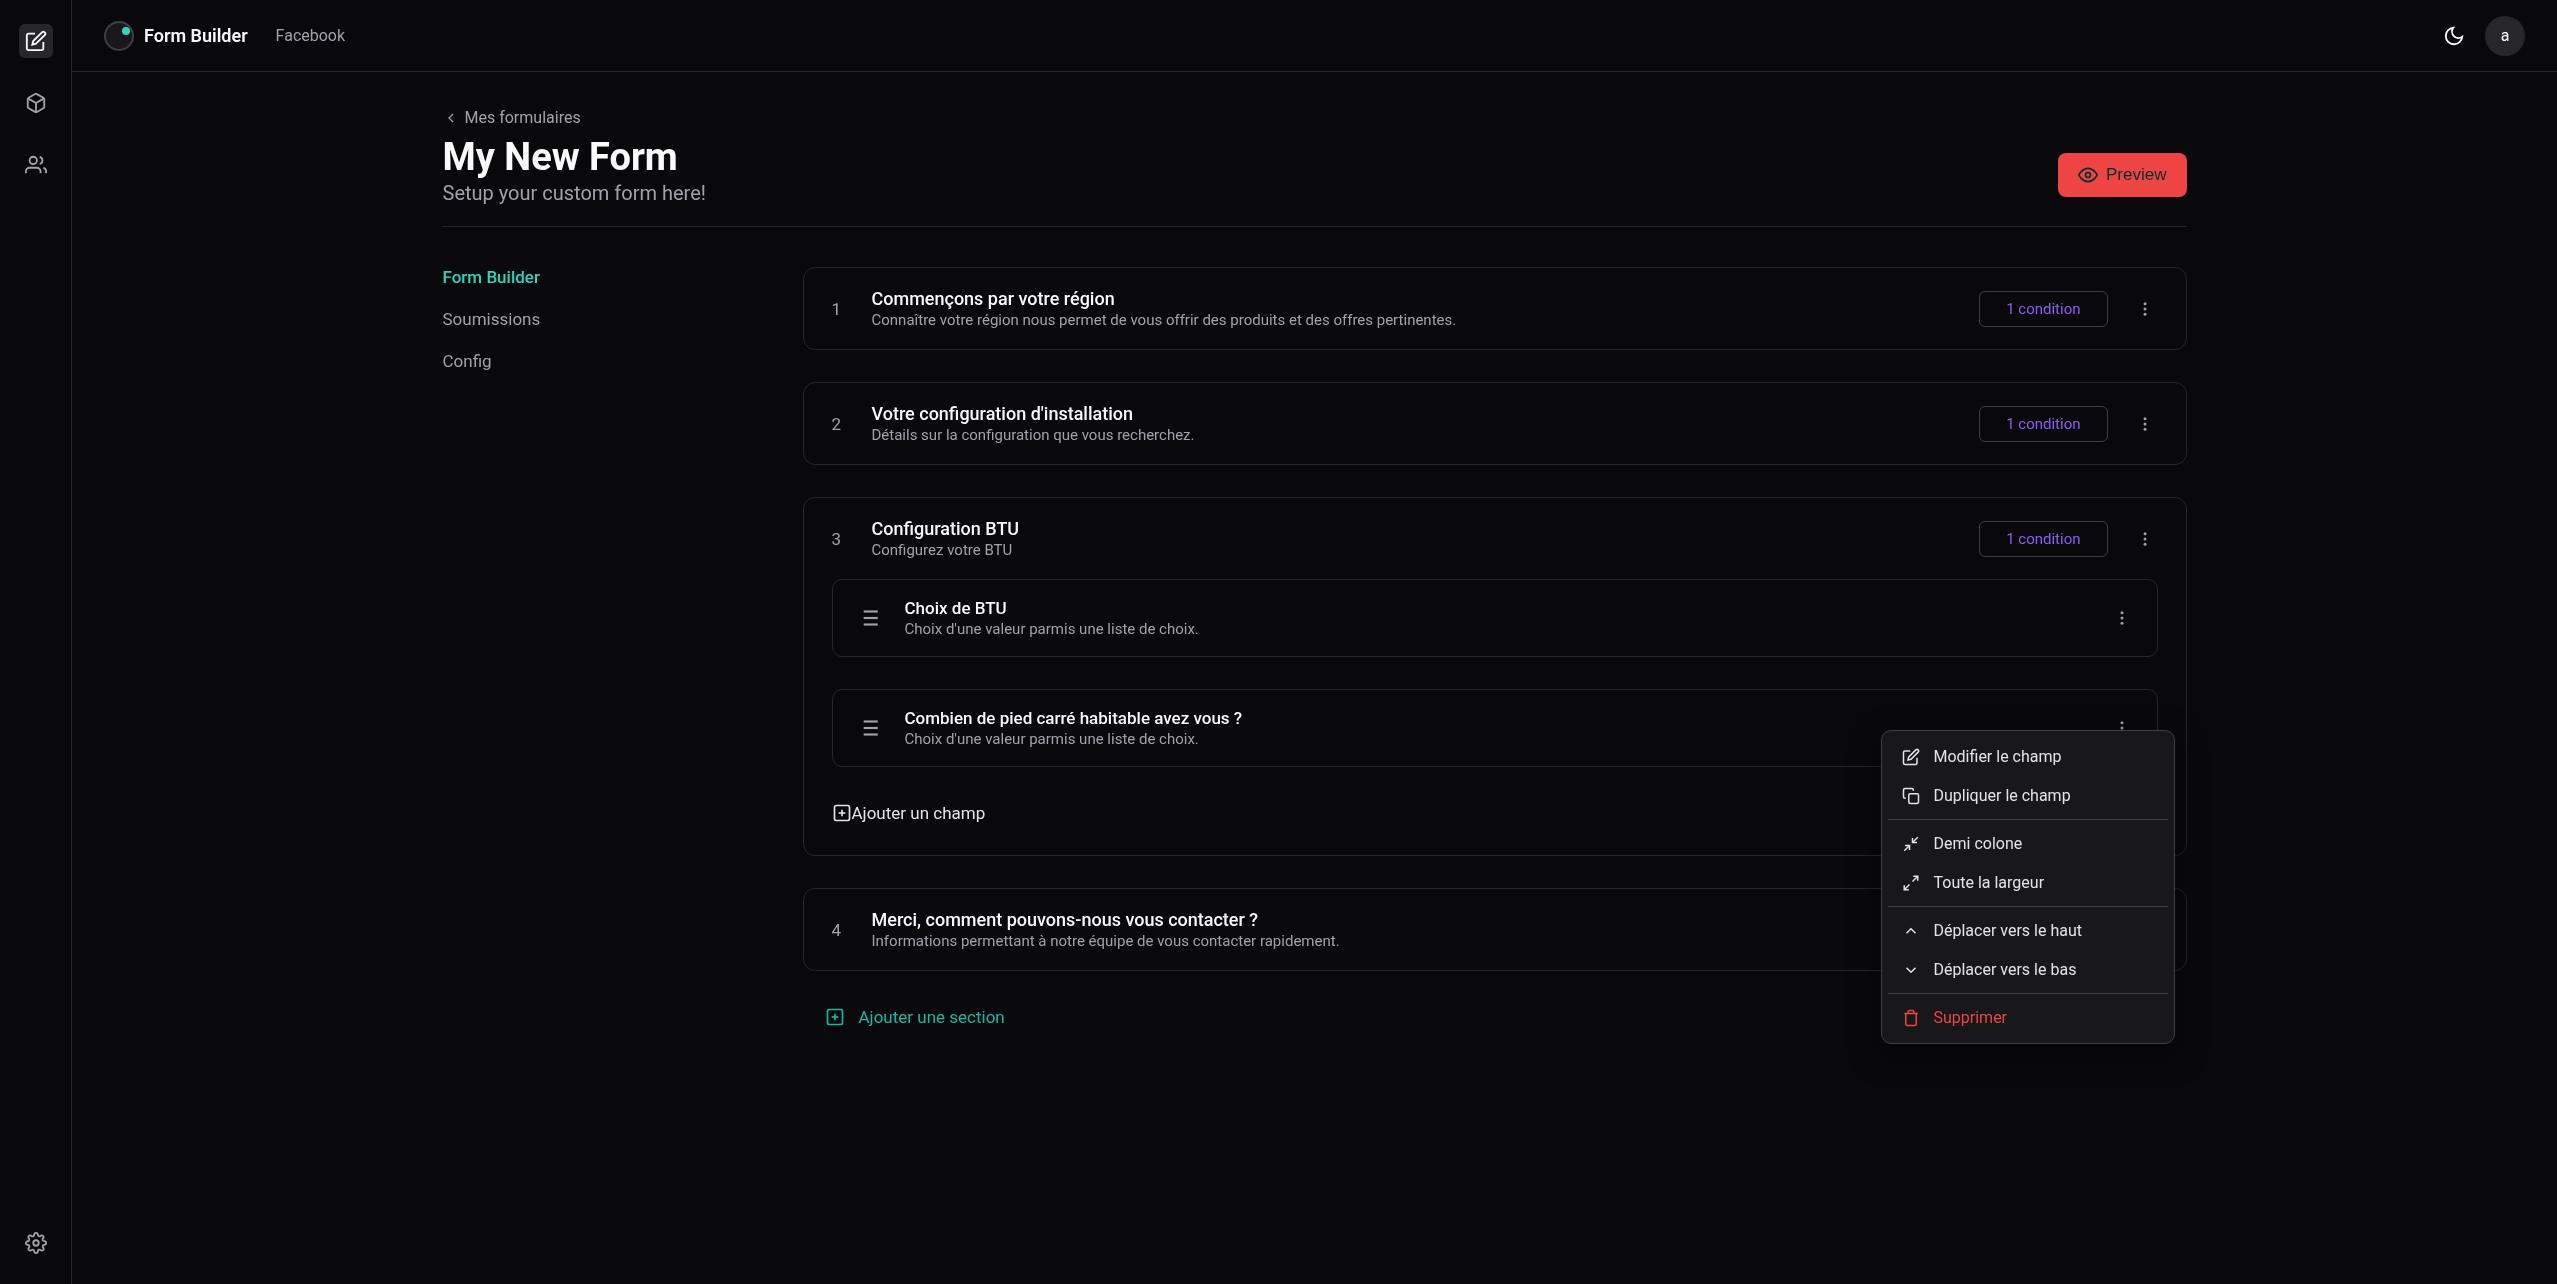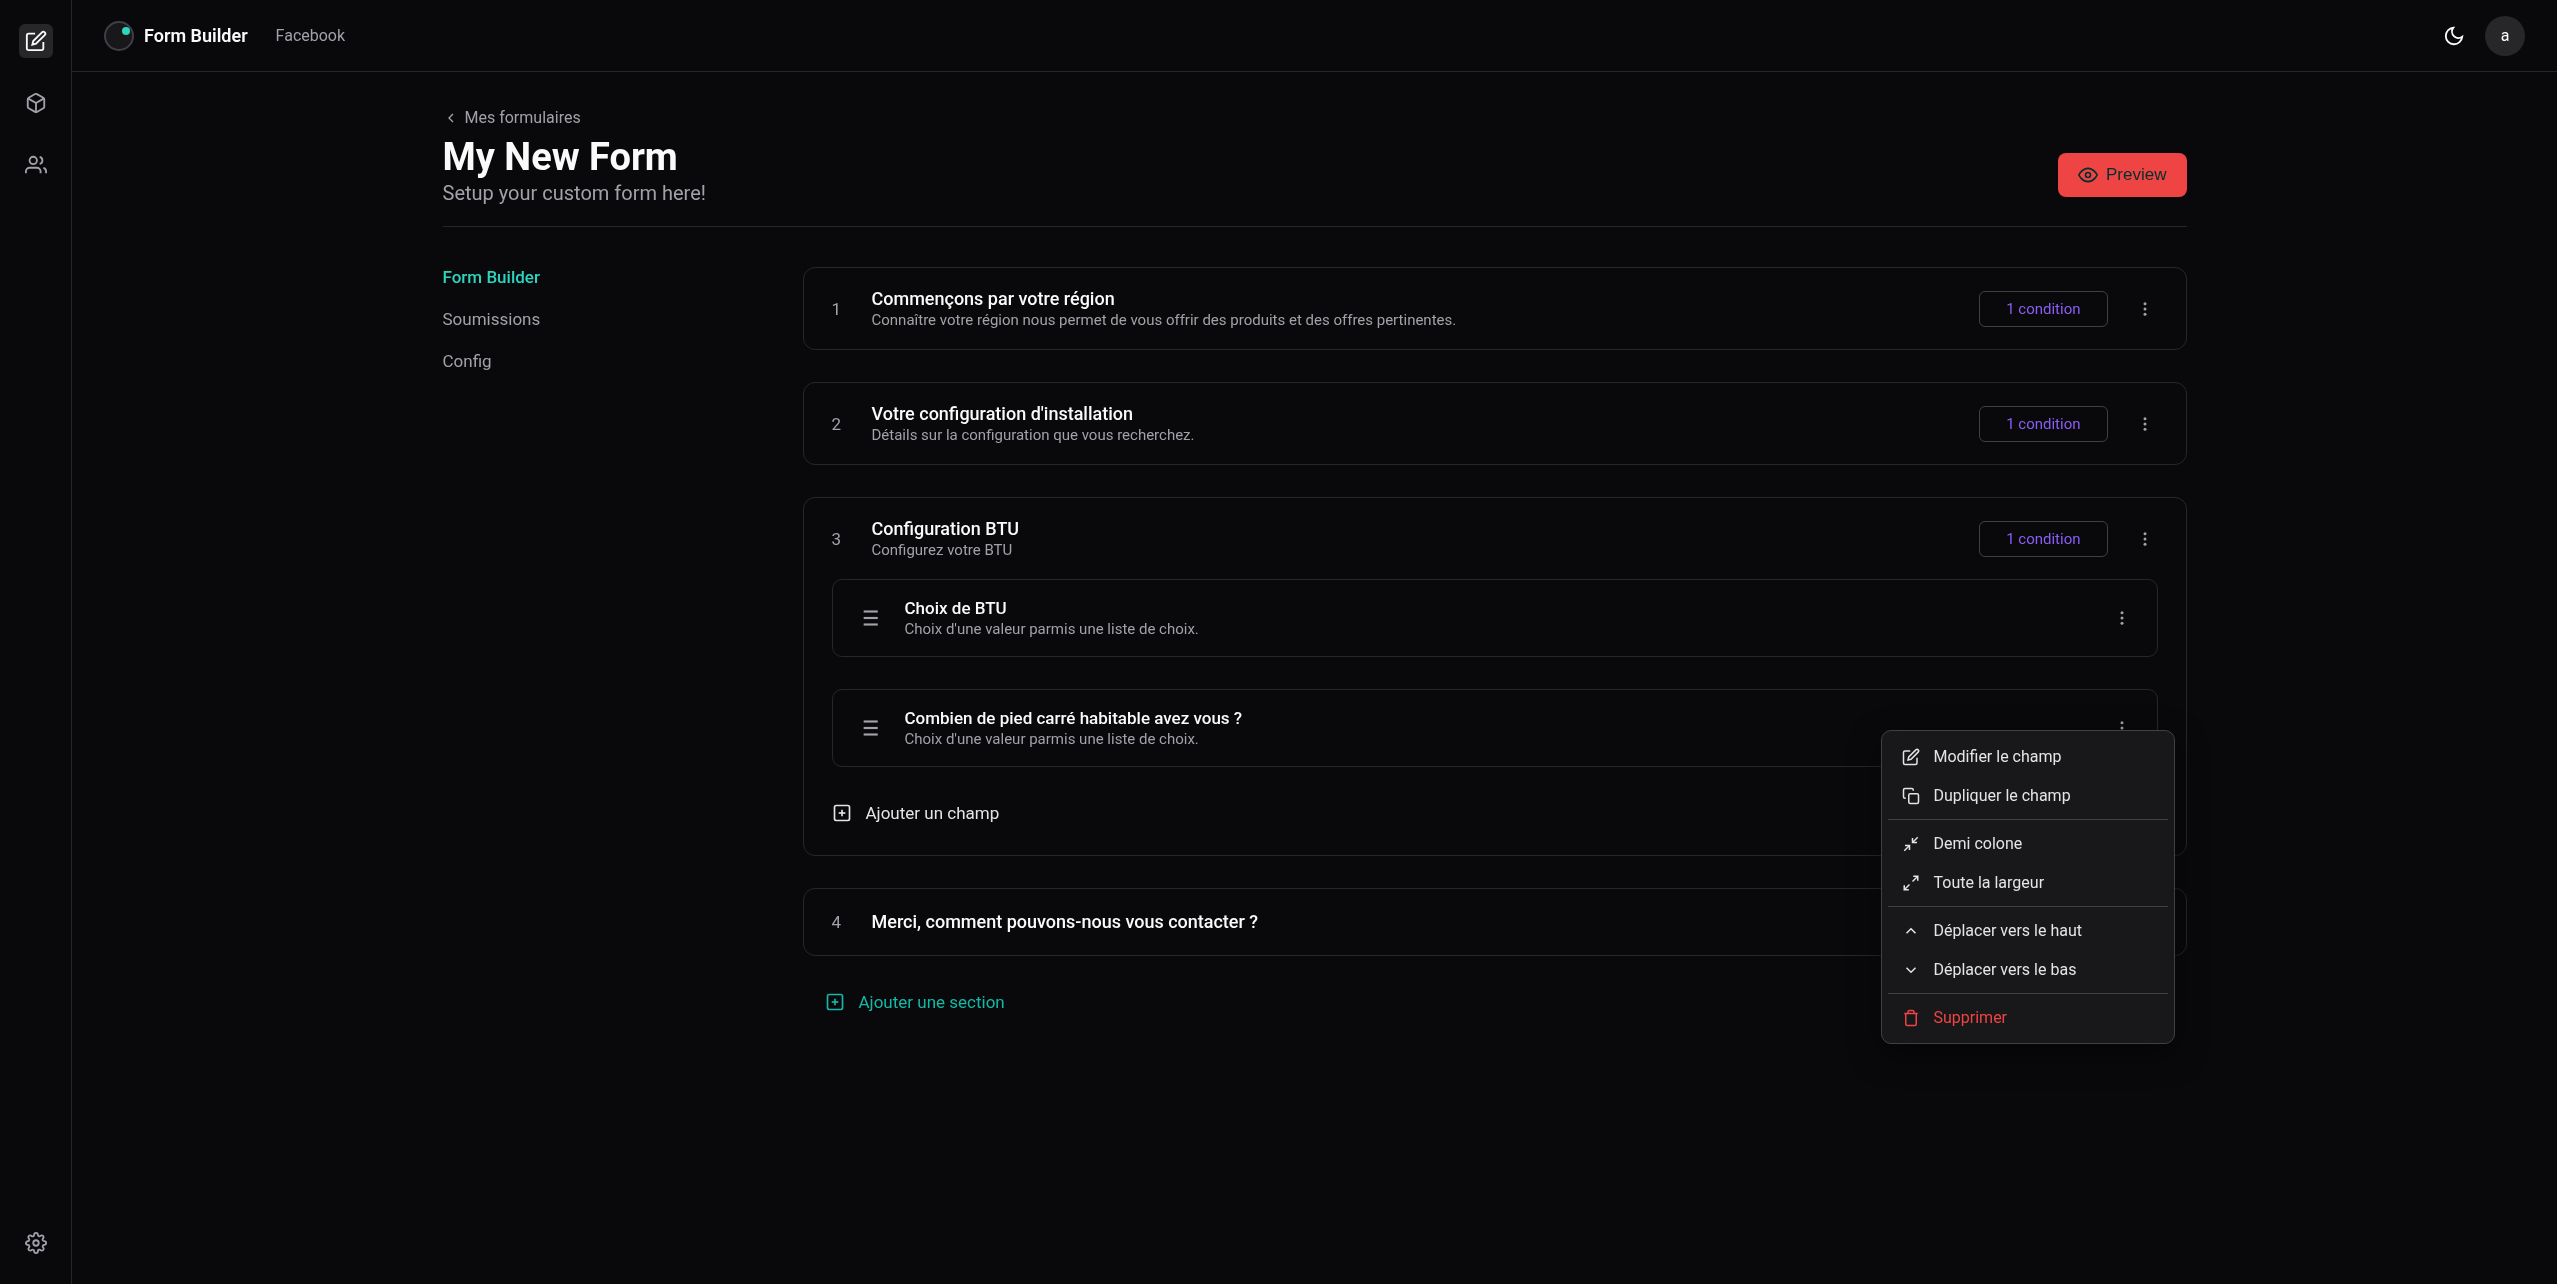--- a/index.html
+++ b/index.html
@@ -274,21 +274,20 @@
       font-size: 15px;
     }
     .field-menu {
       cursor: pointer;
       color: #a1a1aa;
       padding: 4px;
     }
     .add-field-row {
       display: flex;
       align-items: center;
-      gap: 14px;
       color: #e4e4e7;
       font-size: 17px;
       cursor: pointer;
       padding: 4px 0;
     }
     .add-section-row {
       display: flex;
       align-items: center;
       gap: 14px;
       color: #14b8a6;
@@ -587,20 +586,21 @@
                   <span>Ajouter un champ</span>
                 </div>
               </div>
             </div>
 
             <div class="section-card">
               <div class="section-header">
                 <span class="section-num">4</span>
                 <div class="section-text">
                   <div class="section-title">Merci, comment pouvons-nous vous contacter ?</div>
+                  <div class="section-desc">Informations permettant à notre équipe de vous contacter rapidement.</div>
                 </div>
                 <span class="section-menu">
                   <svg width="18" height="18" viewBox="0 0 24 24" fill="currentColor">
                       <circle cx="12" cy="5" r="2"></circle>
                       <circle cx="12" cy="12" r="2"></circle>
                       <circle cx="12" cy="19" r="2"></circle>
                     </svg>
                 </span>
               </div>
             </div>

